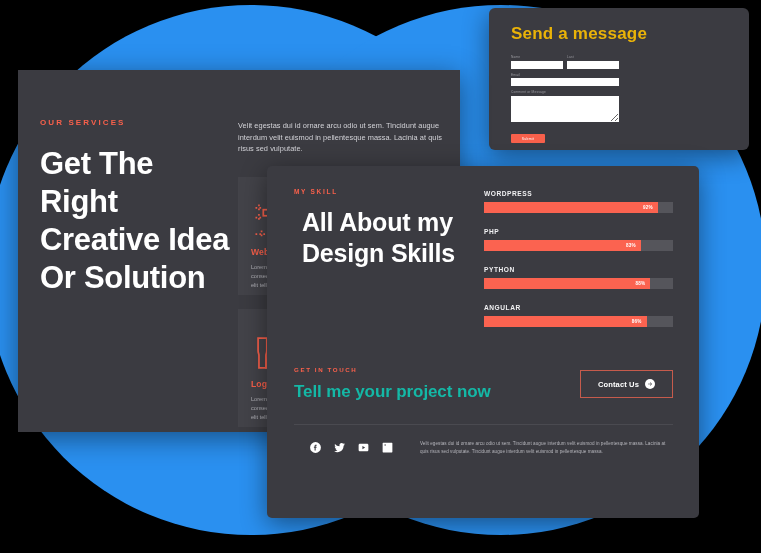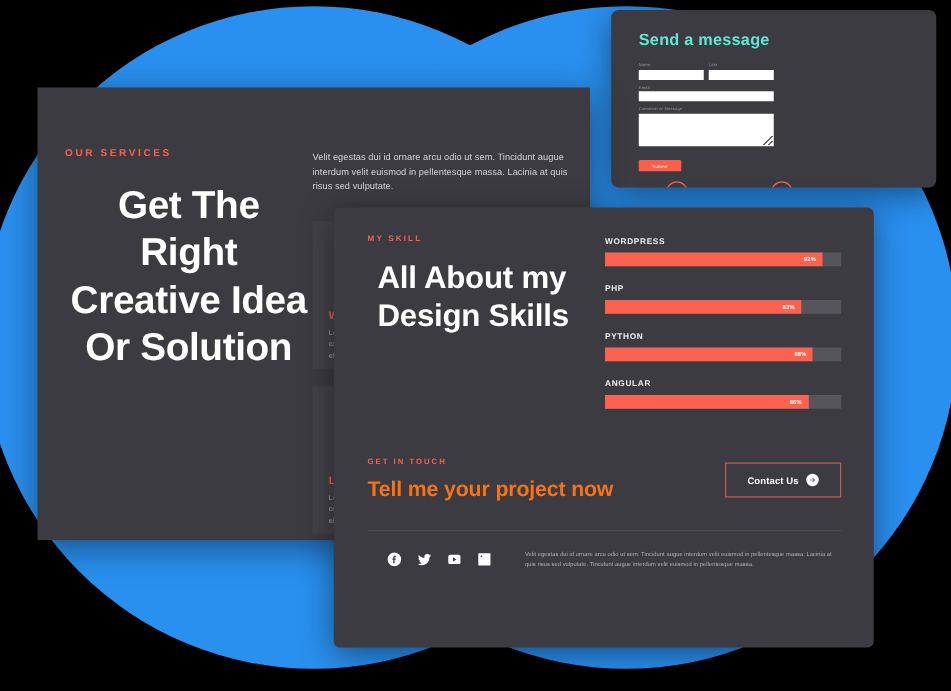--- a/index.html
+++ b/index.html
@@ -61,22 +61,22 @@
     padding: 0;
     overflow: hidden;
     z-index: 4;
   }
   #panel-contact .inner {
     position: absolute;
     inset: 0;
     padding: 16px 18px 0 22px;
   }
   .contact-title {
-    color: #5eead4;
-    font-size: 13px;
+    color: #eab308;
+    font-size: 17px;
     font-weight: bold;
     letter-spacing: 0.2px;
     margin: 0 0 11px 0;
   }
   .contact-body {
     display: flex;
     gap: 0;
   }
   .form-col { width: 108px; }
   .field-label {
@@ -135,21 +135,21 @@
     border: 1px solid #f8604b;
     display: flex;
     align-items: center;
     justify-content: center;
     margin-bottom: 6px;
   }
   .info-icon svg { display: block; }
 
   
   #panel-services {
-    left: 30px;
+    left: 18px;
     top: 70px;
     width: 442px;
     height: 362px;
     z-index: 5;
   }
   #panel-services .inner {
     position: relative;
     width: 100%;
     height: 100%;
     padding: 48px 0 0 22px;
@@ -164,21 +164,20 @@
     letter-spacing: 2.1px;
     margin: 0 0 18px 0;
   }
   .big-head {
     color: #ffffff;
     font-size: 31px;
     line-height: 38px;
     font-weight: bold;
     letter-spacing: -0.3px;
     margin: 0;
-    text-align: center;
   }
   .read-more {
     margin-top: 22px;
     display: inline-flex;
     align-items: center;
     gap: 7px;
     border: 1px solid #c65b4c;
     background: transparent;
     color: #ffffff;
     font-size: 9px;
@@ -315,21 +314,21 @@
     margin-top: 24px;
   }
   .touch-eyebrow {
     color: #f8604b;
     font-size: 6.2px;
     font-weight: bold;
     letter-spacing: 1.6px;
     margin: 0 0 9px 0;
   }
   .touch-title {
-    color: #f97316;
+    color: #14b8a6;
     font-size: 17px;
     font-weight: bold;
     margin: 0;
     letter-spacing: -0.1px;
   }
   .contact-btn {
     display: inline-flex;
     align-items: center;
     gap: 6px;
     border: 1px solid #c65b4c;

